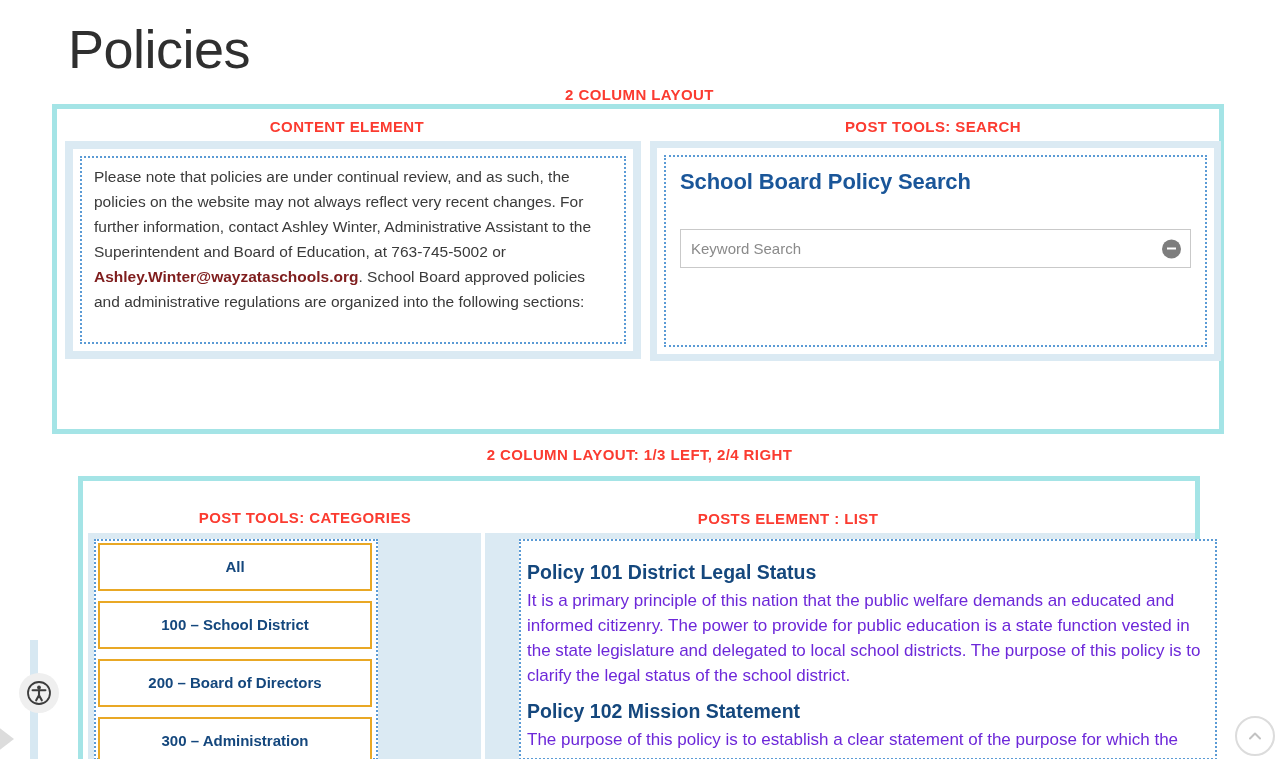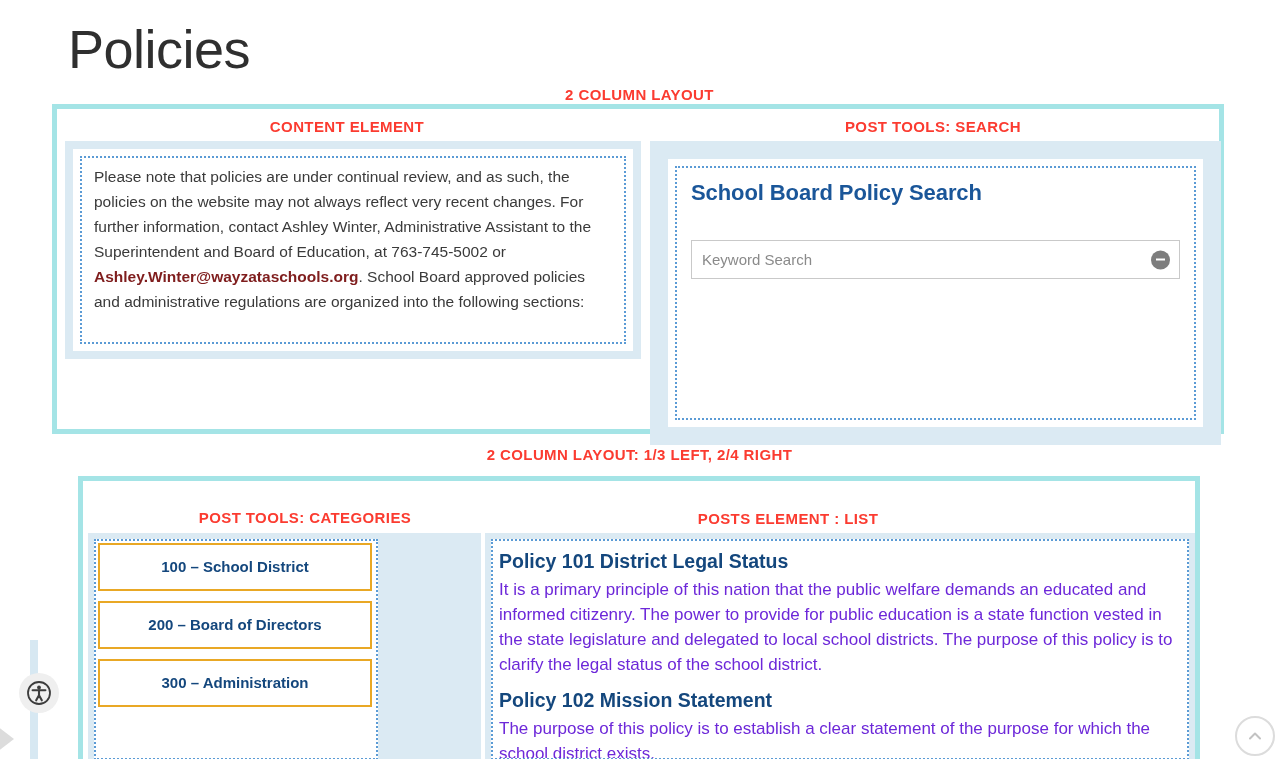--- a/index.html
+++ b/index.html
@@ -115,24 +115,24 @@
     font-weight: bold;
     text-decoration: none;
   }
 
   
   #col-search {
     position: absolute;
     left: 593px;
     top: 32px;
     width: 571px;
-    height: 304px;
+    height: 220px;
     background: #dbeaf3;
     box-sizing: border-box;
-    padding: 18px;
+    padding: 7px;
   }
   #col-search .white-pane {
     background: #ffffff;
     width: 100%;
     height: 100%;
     box-sizing: border-box;
     padding: 7px;
   }
   #search-element {
     border: 2px dotted #5b9bd5;
@@ -276,22 +276,23 @@
     background: #dbeaf3;
     box-sizing: border-box;
     padding: 6px;
   }
   #posts-element {
     border: 2px dotted #5b9bd5;
     width: 100%;
     height: 100%;
     box-sizing: border-box;
     background: #ffffff;
-    padding: 5px 10px 3px 6px;
+    padding: 16px 10px 3px 6px;
     overflow: hidden;
+    margin-left: 28px;
   }
   .post-title {
     color: #14477d;
     font-weight: bold;
     font-size: 19.5px;
     margin: 4px 0 4px 0;
     font-family: "Liberation Sans", sans-serif;
   }
   .post-body {
     font-size: 17px;
@@ -398,20 +399,21 @@
 <div id="layout-label-2" class="red-label">2 COLUMN LAYOUT: 1/3 LEFT, 2/4 RIGHT</div>
 
 <div id="section-two">
 
   <div id="posts-head-label" class="red-label">POSTS ELEMENT : LIST</div>
 
   <div id="cats-head-label" class="red-label">POST TOOLS: CATEGORIES</div>
 
   <div id="col-categories">
     <div id="categories-element">
+      <div class="cat-item">All</div>
       <div class="cat-item">100 – School District</div>
       <div class="cat-item">200 – Board of Directors</div>
       <div class="cat-item">300 – Administration</div>
     </div>
   </div>
 
   <div id="col-posts">
     <div id="posts-element">
       <div>
         <div class="post-title">Policy 101 District Legal Status</div>

